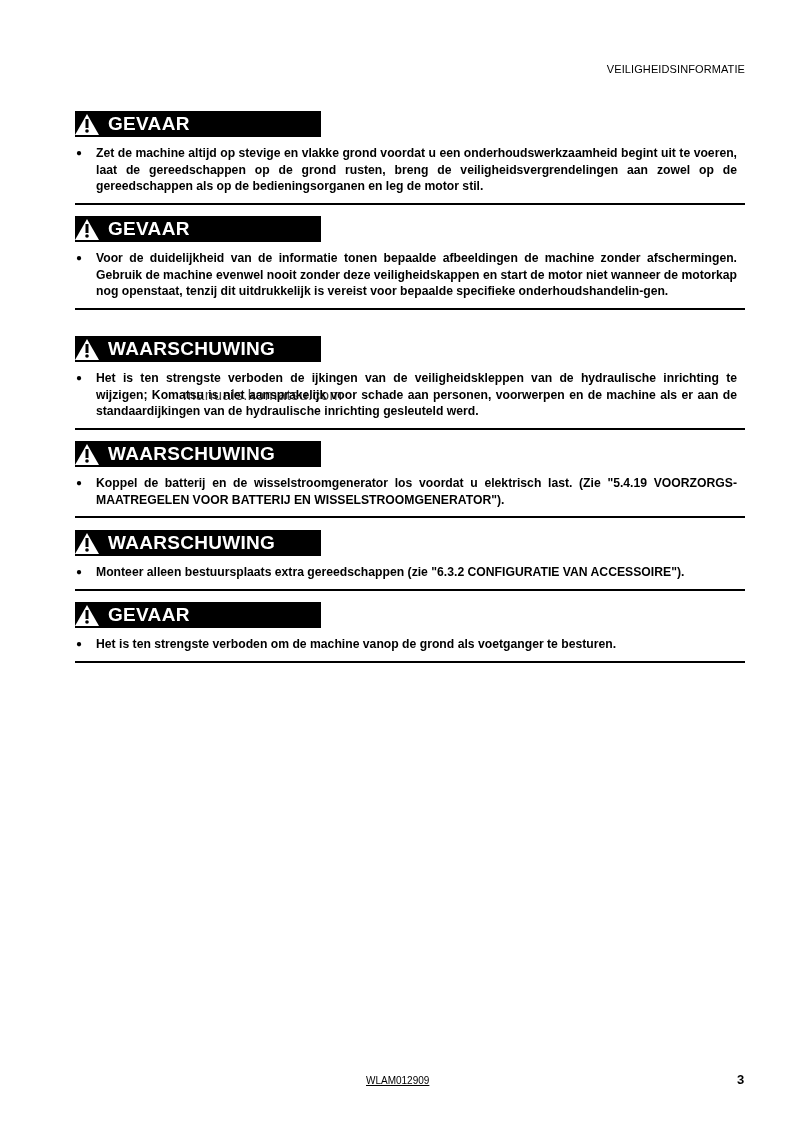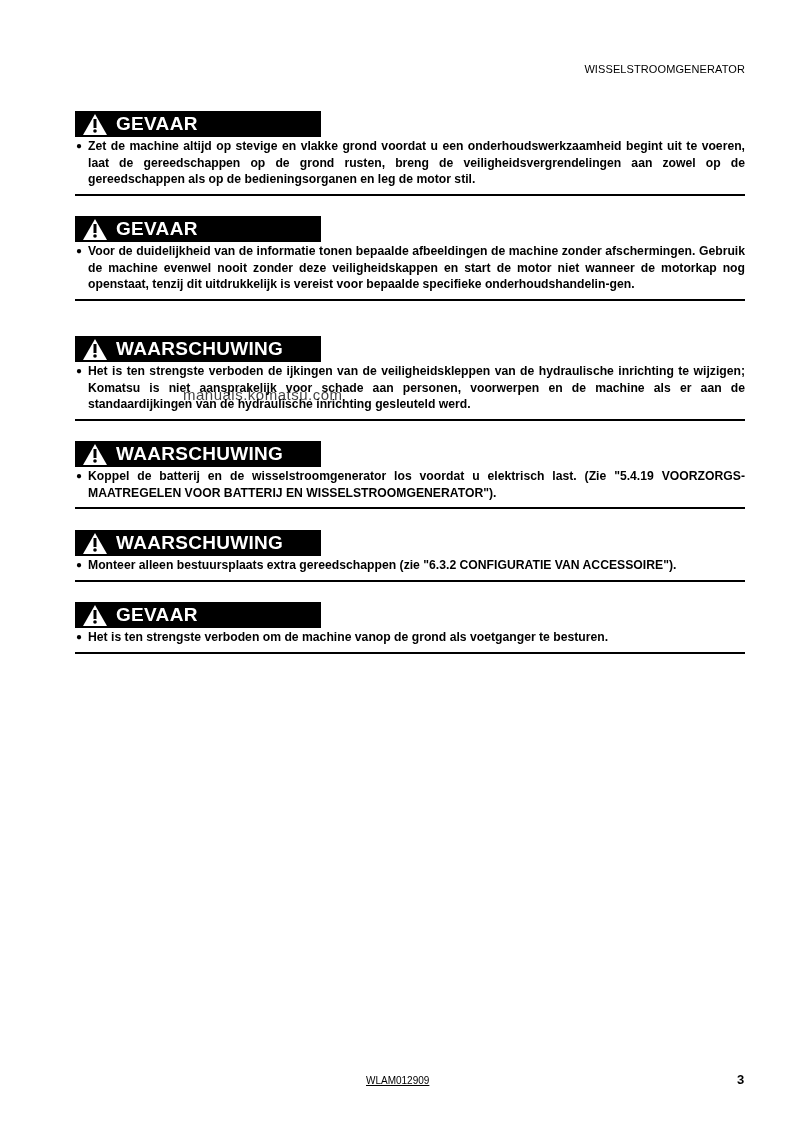--- a/index.html
+++ b/index.html
@@ -7,52 +7,52 @@
       width: 793px; height: 1123px; position: relative; overflow: hidden;
       font-family: "Liberation Sans", sans-serif; color: #000;
     }
     .running-head {
       position: absolute; top: 63px; right: 48px;
       font-size: 11px; letter-spacing: 0.1px;
     }
     .block { position: absolute; left: 75px; width: 670px; }
     .banner {
       width: 246px; height: 26px; background: #000; color: #fff;
-      display: flex; align-items: center; box-sizing: border-box; padding-left: 8px;
+      display: flex; align-items: center; box-sizing: border-box; 
     }
     .banner svg { width: 24px; height: 21px; display: block; }
     .banner .label {
       font-size: 19px; font-weight: bold; margin-left: 9px; letter-spacing: 0.3px;
       line-height: 26px;
     }
     .body-text {
       font-size: 12.2px; font-weight: bold; line-height: 16.5px;
       margin-top: 1px; position: relative; padding-left: 13px; text-align: justify;
     }
     .body-text .bullet {
       position: absolute; left: 1px; top: 0; font-size: 10px;
     }
-    .body-text p { margin: 0; }
+    .body-text p { margin: 8px; }
     .rule { height: 2px; background: #000; margin-top: 6px; }
     .watermark {
       position: absolute; left: 183px; top: 386px;
       font-size: 15px; color: rgba(0,0,0,0.75); letter-spacing: 0.5px;
       pointer-events: none;
     }
     .footer-code {
       position: absolute; top: 1075px; left: 366px; font-size: 10px; text-decoration: underline;
     }
     .page-number {
       position: absolute; top: 1072px; left: 737px; font-size: 13px; font-weight: bold;
     }
   </style>
 </head>
 <body>
 
-<div class="running-head">WISSELSTROOMGENERATOR</div>
+<div class="running-head">VEILIGHEIDSINFORMATIE</div>
 
 <div class="block" style="top:111px;">
   <div class="banner">
     <svg viewBox="0 0 24 21">
         <polygon points="12,0 24,21 0,21" fill="#fff"></polygon>
         <rect x="10.5" y="5" width="3" height="9" fill="#000"></rect>
         <circle cx="12" cy="17" r="1.8" fill="#000"></circle>
       </svg>
     <span class="label">GEVAAR</span>
   </div>

